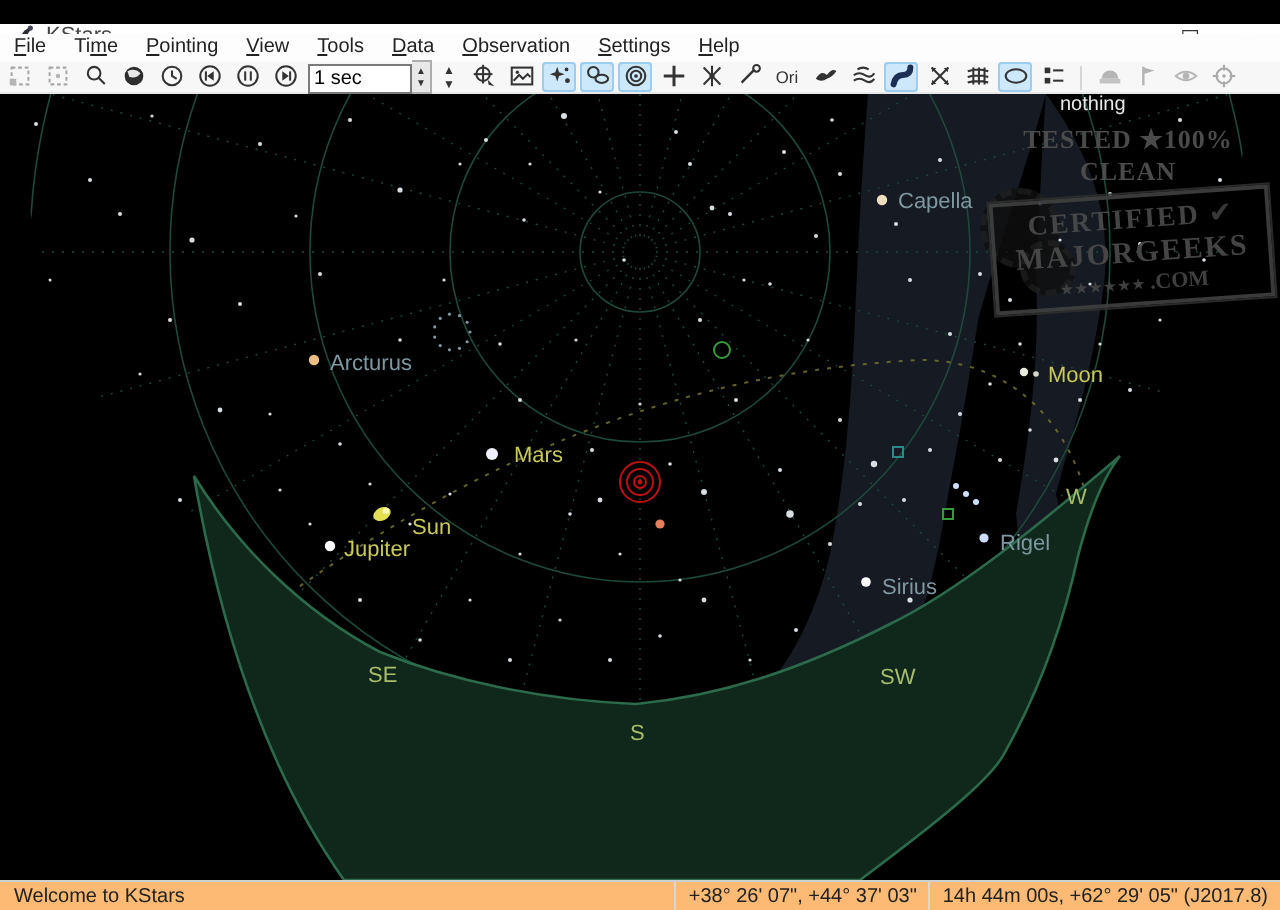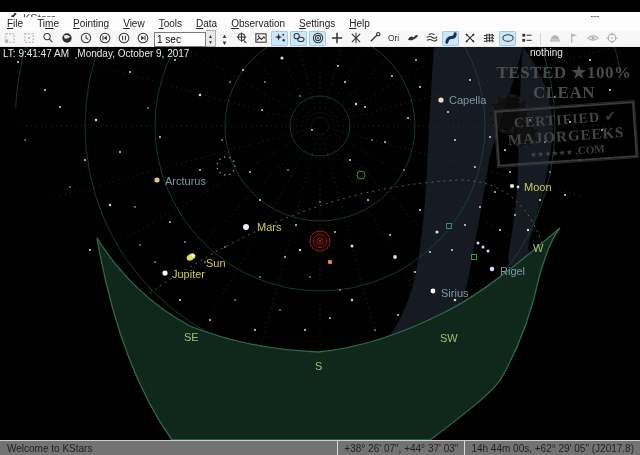--- a/index.html
+++ b/index.html
@@ -20,27 +20,27 @@
   .tb-sep{width:1px;height:12px;background:#d5d5d5;margin:0 4px;}
   .spinbox{display:flex;align-items:flex-end;margin:0 2px;}
   .spin-field{width:46px;height:13px;background:#fff;border:1px solid #7a7a7a;font-size:10px;
     padding:0 2px;display:flex;align-items:center;color:#000;}
   .spin-arrows{display:flex;flex-direction:column;border:1px solid #adadad;border-left:none;height:15px;justify-content:center;background:#e8e8e8;width:9px;align-items:center;}
   .spin-arrows span{font-size:5px;line-height:6px;color:#333;}
   .stepper{display:flex;flex-direction:column;margin-left:3px;width:11px;}
   .stepper span{font-size:6px;line-height:7px;color:#333;text-align:center;}
   .sky-wrap{position:absolute;left:0;top:47px;width:640px;height:393px;background:#000;}
   .infobox{position:absolute;color:#e8e8e8;font-size:10px;white-space:nowrap;}
-  .statusbar{position:absolute;left:0;top:440px;width:640px;height:15px;background:#737373;
+  .statusbar{position:absolute;left:0;top:440px;width:640px;height:15px;background:#fdba74;
     border-top:1px solid #cfcfcf;box-sizing:border-box;display:flex;align-items:center;font-size:10px;color:#222;}
   .sb-left{padding-left:7px;}
   .sb-right{margin-left:auto;display:flex;align-items:center;height:100%;}
   .sb-cell{padding:0 6px;border-left:1px solid #d8d8d8;height:100%;display:flex;align-items:center;}
   .watermark{position:absolute;right:0;top:15px;width:152px;text-align:center;color:#4c4c4c;opacity:.92;}
-  .wm-line1{font-family:"Liberation Serif",serif;font-weight:bold;font-size:17px;letter-spacing:.5px;color:#515151;}
+  .wm-line1{font-family:"Liberation Serif",serif;font-weight:bold;font-size:13px;letter-spacing:.5px;color:#515151;}
   .wm-stamp{margin:3px 4px 0 8px;border:2px solid #3f3f3f;outline:1px solid #2e2e2e;transform:rotate(-4deg);padding:2px 0 3px;}
   .wm-cert{font-family:"Liberation Serif",serif;font-weight:bold;font-size:14px;letter-spacing:1px;color:#4a4a4a;}
   .wm-geeks{font-family:"Liberation Serif",serif;font-weight:bold;font-size:15px;letter-spacing:1px;color:#4a4a4a;}
   .wm-bottom{font-size:8px;color:#454545;}
   .wm-com{font-weight:bold;font-size:11px;font-family:"Liberation Serif",serif;}
   .gear{position:absolute;border:3px dashed #1f1f1f;border-radius:50%;background:#101010;opacity:.9;}
 </style>
 </head>
 <body>
 
@@ -476,24 +476,20 @@
         <circle cx="320" cy="194" r="6.5"></circle>
         <circle cx="320" cy="194" r="10"></circle>
         <circle cx="320" cy="194" r="1.2" fill="#bb1111" stroke="none"></circle>
       </g>
       <text x="184" y="294" fill="#a8bd6a" font-size="11" font-family="Liberation Sans,sans-serif">SE</text>
       <text x="315" y="323" fill="#a8bd6a" font-size="11" font-family="Liberation Sans,sans-serif">S</text>
       <text x="440" y="295" fill="#a8bd6a" font-size="11" font-family="Liberation Sans,sans-serif">SW</text>
       <text x="533" y="205" fill="#a8bd6a" font-size="11" font-family="Liberation Sans,sans-serif">W</text>
     </svg>
 
-  <div class="infobox" style="left:3px;top:1px;">
-    <span>LT: 9:41:47 AM</span>&nbsp;&nbsp;
-    <span>Monday, October 9, 2017</span>
-  </div>
   <div class="infobox" style="left:518px;top:0;margin-left:12px;">
     <span>nothing</span>
   </div>
 
   
   <div class="watermark">
     <div class="gear" style="left:2px;top:32px;width:34px;height:34px;"></div>
     <div class="gear" style="left:22px;top:58px;width:22px;height:22px;"></div>
     <div class="wm-line1">TESTED ★100% CLEAN</div>
     <div class="wm-stamp">

